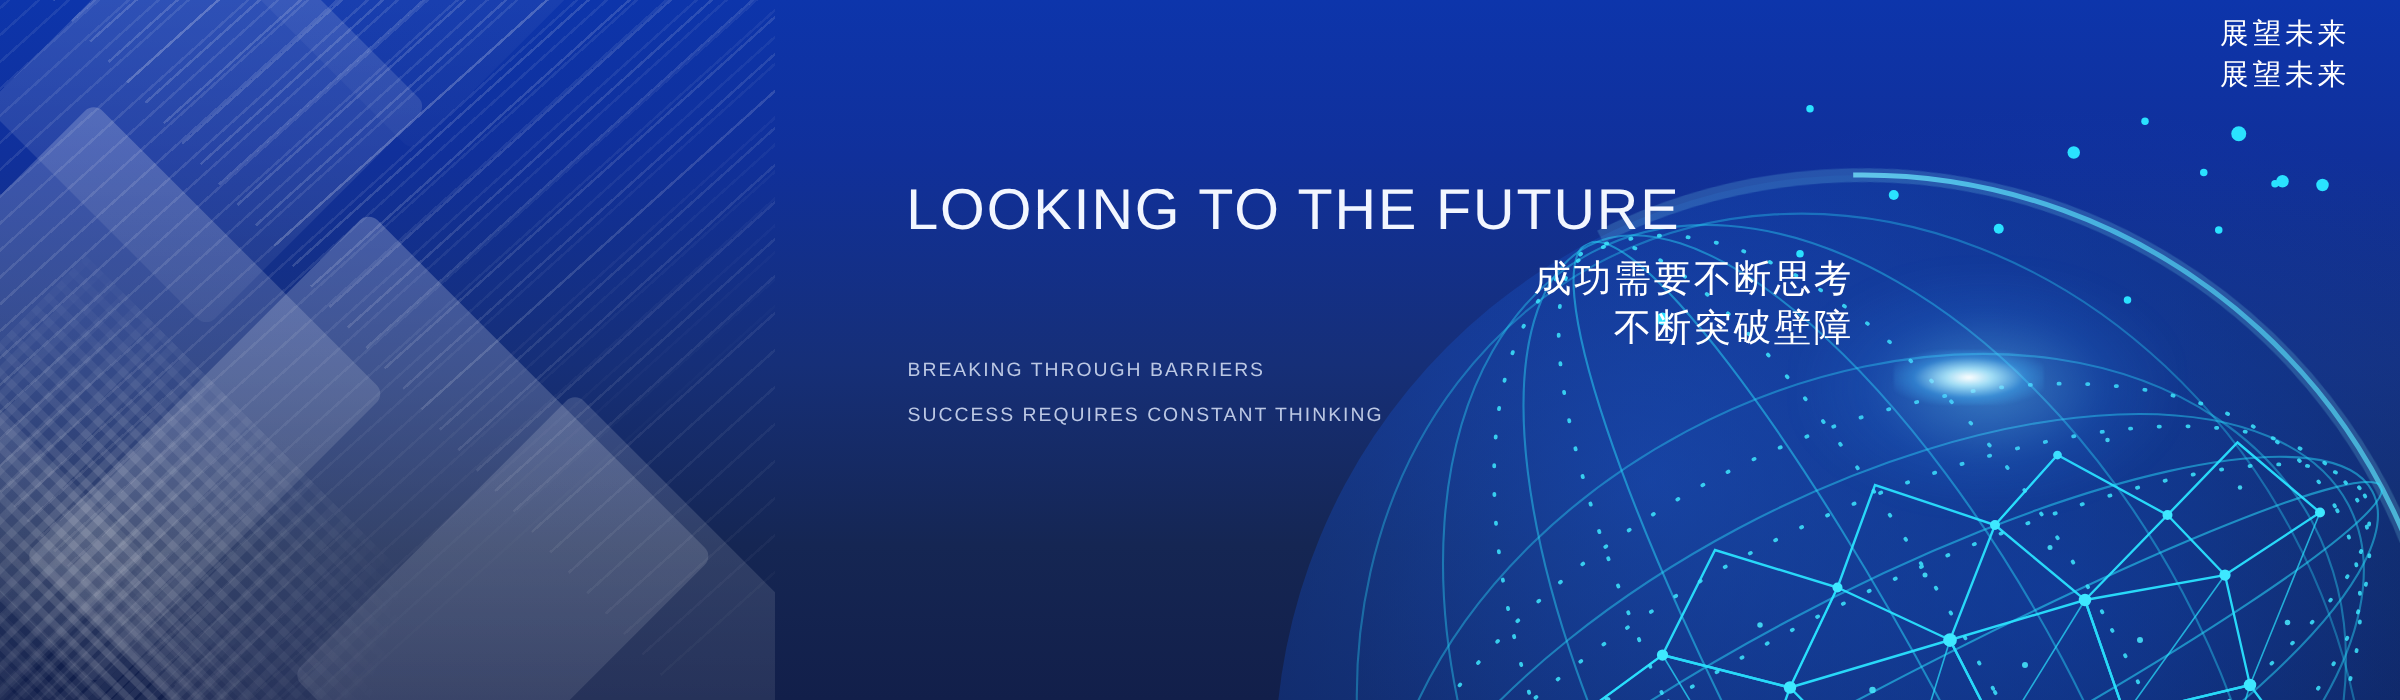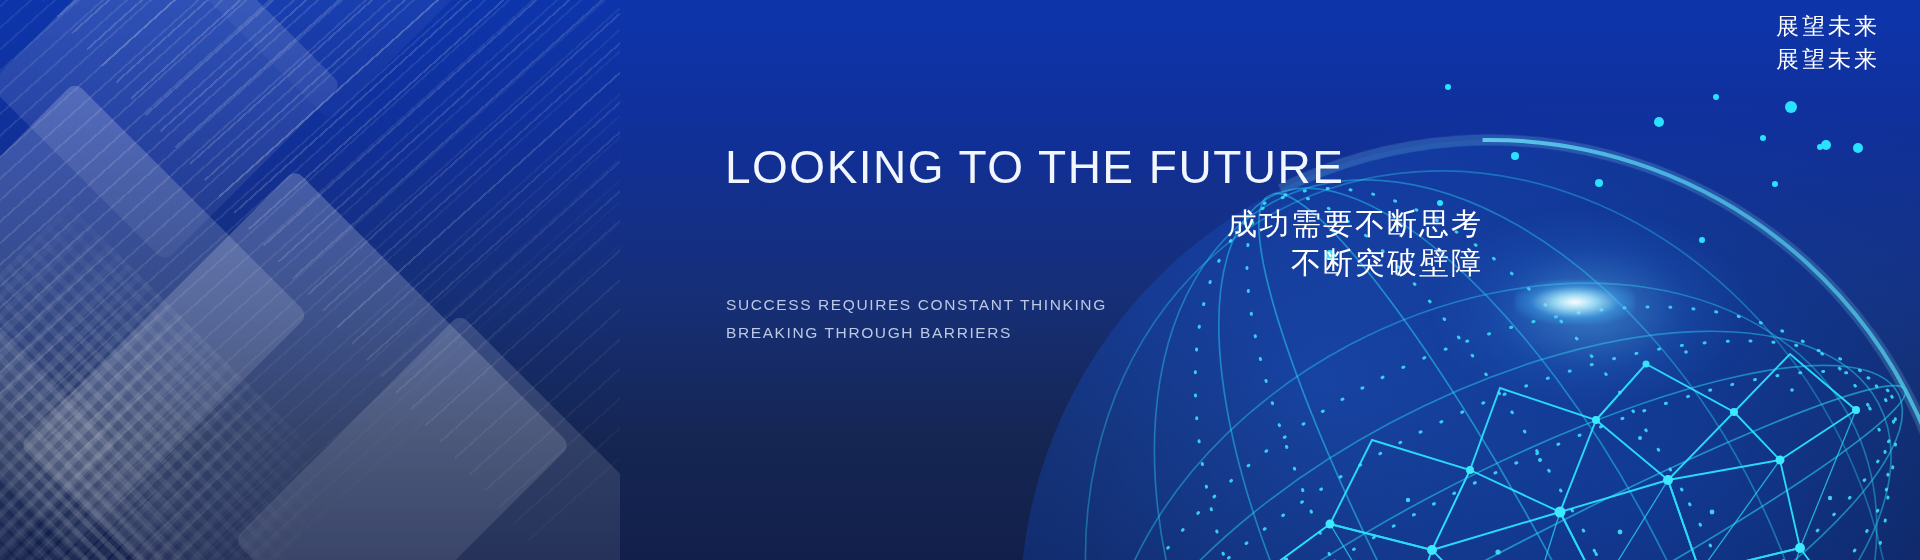--- a/index.html
+++ b/index.html
@@ -332,22 +332,22 @@
       <span class="fdot" style="left: 1821px; top: 140px; width: 10px; height: 10px;"></span>
       <span class="fdot" style="left: 1853px; top: 143px; width: 10px; height: 10px;"></span>
       <span class="fdot" style="left: 1760px; top: 135px; width: 6px; height: 6px;"></span>
       <span class="fdot" style="left: 1445px; top: 84px; width: 6px; height: 6px;"></span>
     </div>
 
   <div id="headline-block">
     <div id="title-en">LOOKING TO THE FUTURE</div>
     <div class="sub-cn">成功需要不断思考</div>
     <div class="sub-cn second">不断突破壁障</div>
+    <div class="sub-en second">BREAKING THROUGH BARRIERS</div>
     <div class="sub-en">SUCCESS REQUIRES CONSTANT THINKING</div>
-    <div class="sub-en second">BREAKING THROUGH BARRIERS</div>
   </div>
 
   <div id="corner-slogan">
     <div>展望未来</div>
     <div>展望未来</div>
   </div>
 
 </div>
 
 </body></html>

